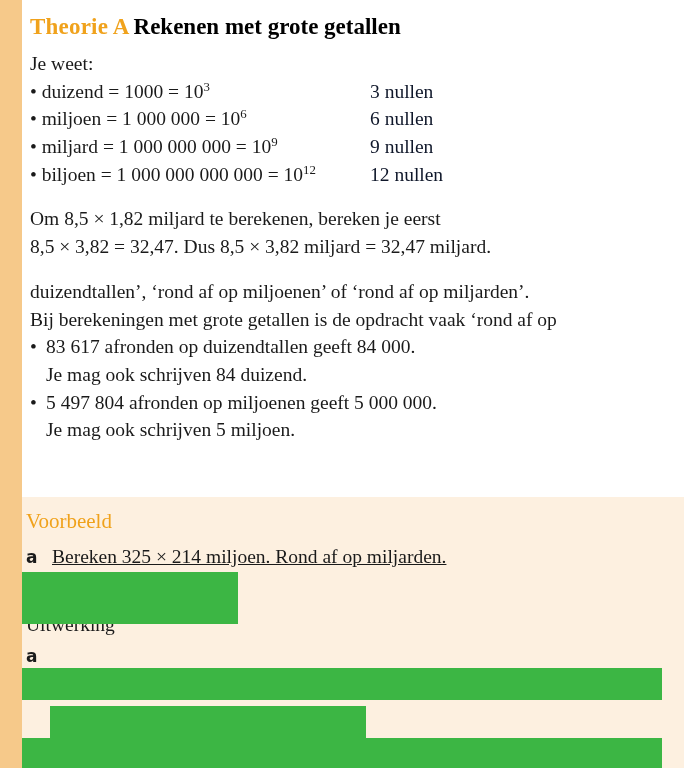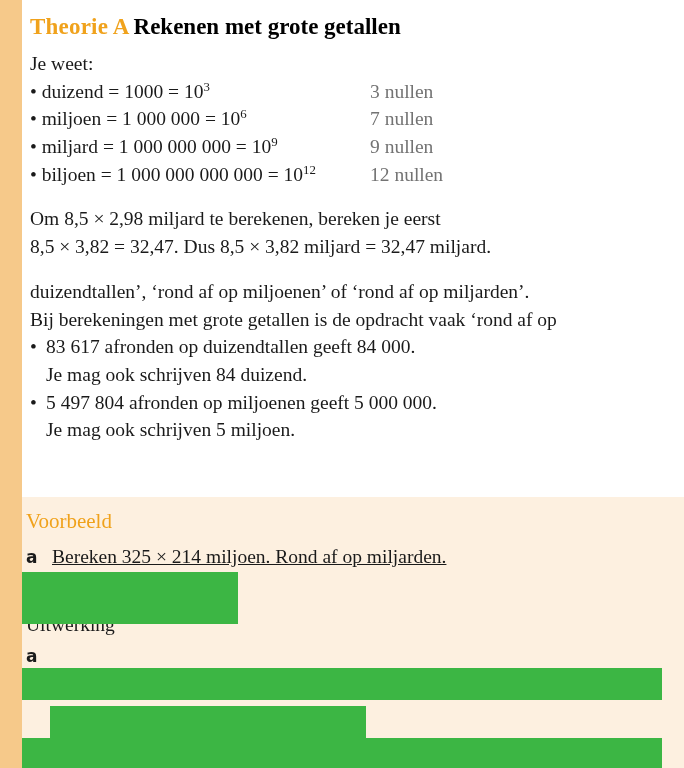--- a/index.html
+++ b/index.html
@@ -75,21 +75,21 @@
   .listrow {
     display: flex;
     align-items: center;
     white-space: pre;
   }
   .listrow .lead {
     width: 340px;
     white-space: pre;
   }
   .nullen {
-    color: #737373;
+    color: #0f172a;
     white-space: pre;
   }
   sup {
     font-size: 0.66em;
     vertical-align: super;
     line-height: 0;
   }
   .bullet-item {
     display: flex;
     white-space: pre-wrap;
@@ -197,36 +197,36 @@
 
       <p class="jeweet">Je weet:</p>
 
       <div class="listrow">
         <span class="lead"><span>• duizend = 1000 = 10</span><sup>3</sup></span>
         <span class="nullen">3 nullen</span>
       </div>
 
       <div class="listrow">
         <span class="lead"><span>• miljoen = 1 000 000 = 10</span><sup>6</sup></span>
-        <span class="nullen">7 nullen</span>
+        <span class="nullen">6 nullen</span>
       </div>
 
       <div class="listrow">
         <span class="lead"><span>• miljard = 1 000 000 000 = 10</span><sup>9</sup></span>
         <span class="nullen">9 nullen</span>
       </div>
 
       <div class="listrow">
         <span class="lead"><span>• biljoen = 1 000 000 000 000 = 10</span><sup>12</sup></span>
         <span class="nullen">12 nullen</span>
       </div>
 
       <div class="gap"></div>
 
-      <p>Om 8,5 × 2,98 miljard te berekenen, bereken je eerst</p>
+      <p>Om 8,5 × 1,82 miljard te berekenen, bereken je eerst</p>
       <p>8,5 × 3,82 = 32,47. Dus 8,5 × 3,82 miljard = 32,47 miljard.</p>
 
       <div class="gap"></div>
 
       <p>duizendtallen’, ‘rond af op miljoenen’ of ‘rond af op miljarden’.</p>
       <p>Bij berekeningen met grote getallen is de opdracht vaak ‘rond af op</p>
 
       <div class="bullet-item">
         <span class="bullet">•</span>
         <span class="btext">83 617 afronden op duizendtallen geeft 84 000.</span>

